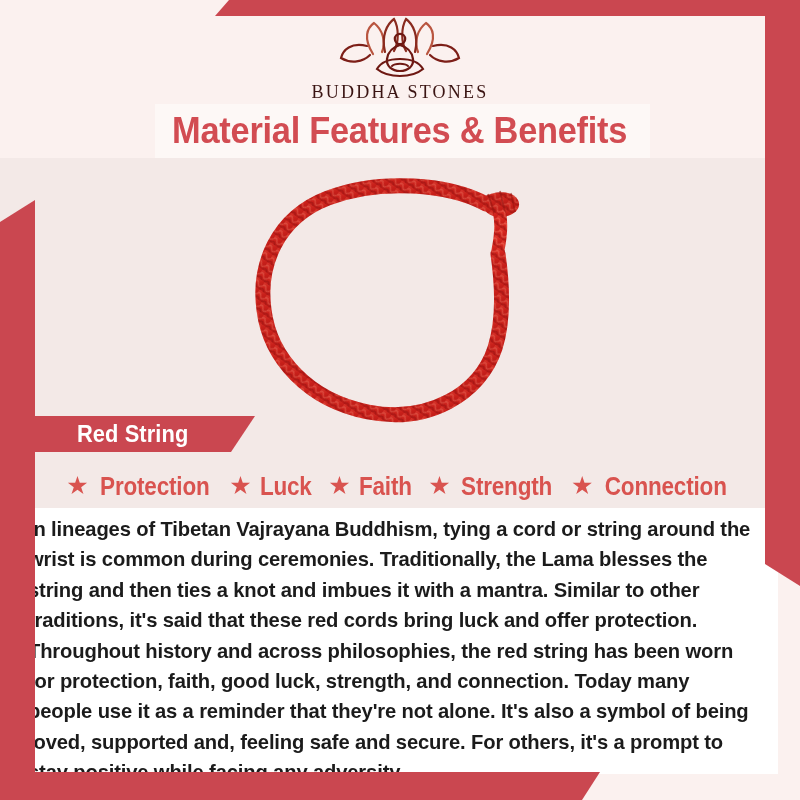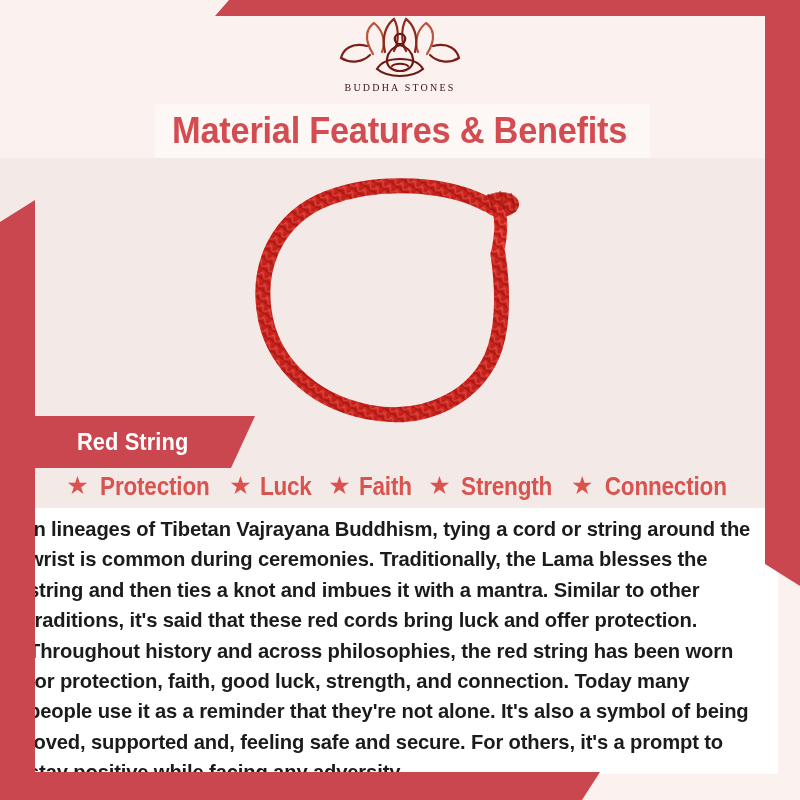--- a/index.html
+++ b/index.html
@@ -91,21 +91,21 @@
     position: absolute;
     top: 16px; left: 0;
     width: 800px;
     z-index: 2;
     text-align: center;
   }
   .logo-mark { display: block; margin: 0 auto; }
   .logo-wordmark {
     margin-top: 2px;
     font-family: "Liberation Serif", serif;
-    font-size: 10px;
+    font-size: 18px;
     letter-spacing: 2.2px;
     color: #3a1412;
     font-weight: 400;
   }
 
   
   .title-band {
     position: absolute;
     top: 104px;
     left: 155px;
@@ -136,21 +136,21 @@
     align-items: center;
     justify-content: center;
   }
 
   
   .name-banner {
     position: absolute;
     top: 416px;
     left: 22px;
     width: 233px;
-    height: 52px;
+    height: 36px;
     background: #ca4750;
     clip-path: polygon(0 0, 100% 0, calc(100% - 24px) 100%, 0 100%);
     z-index: 4;
     display: flex;
     align-items: center;
   }
   .name-banner-text {
     margin-left: 52px;
     color: #ffffff;
     font-size: 23px;

